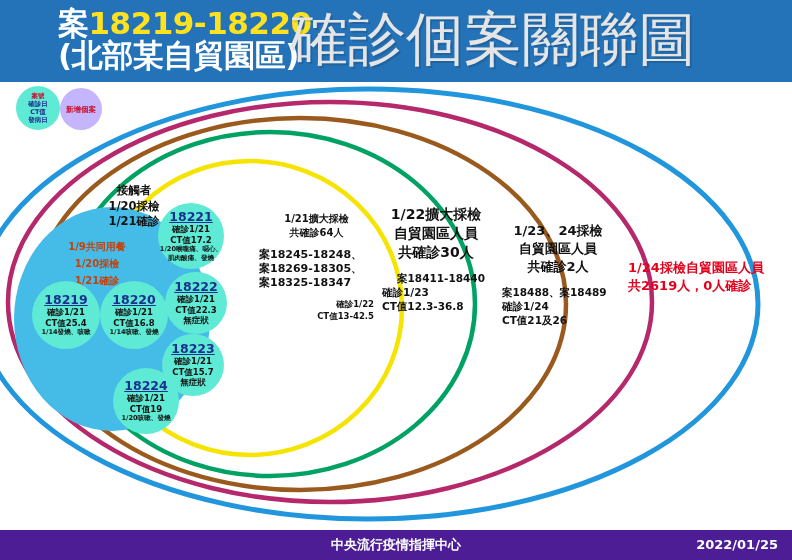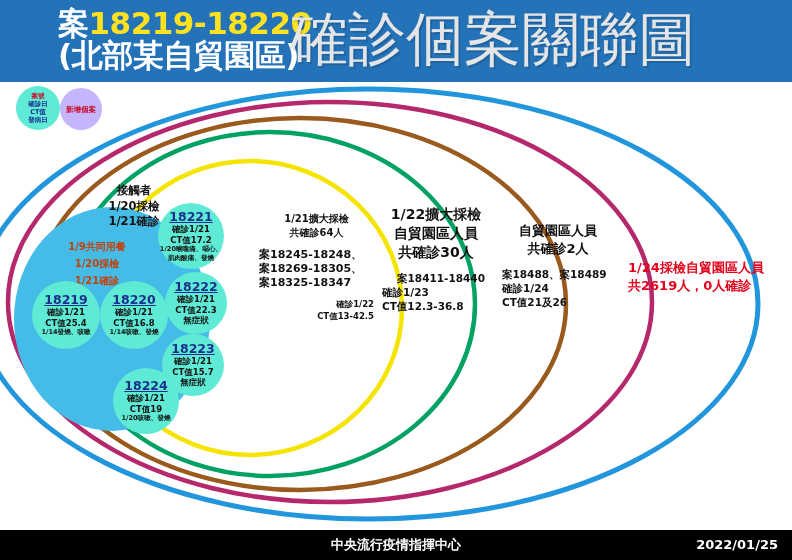--- a/index.html
+++ b/index.html
@@ -29,21 +29,21 @@
   .title-hl{color:#ffe21f;}
   .title-big{
     position:absolute;left:232px;top:-3px;white-space:nowrap;
     font-size:58px;font-weight:normal;color:#e5e5e5;
     letter-spacing:0px;line-height:80px;
     text-shadow:2px 2px 0 rgba(0,0,0,.12);
   }
   
   .footer{
     position:absolute;left:0;bottom:0;width:792px;height:30px;
-    background:#000000;
+    background:#4c1d95;
   }
   .footer-center{
     position:absolute;left:0;top:0;width:792px;height:30px;
     line-height:30px;text-align:center;
     font-size:13px;font-weight:bold;color:#ffffff;
   }
   .footer-date{
     position:absolute;right:14px;top:0;height:30px;line-height:30px;
     font-size:13px;font-weight:bold;color:#ffffff;
   }
@@ -182,20 +182,21 @@
   <div>自貿園區人員</div>
   <div>共確診30人</div>
   <div class="sub sm" style="padding-left:10px;">
     <div style="text-align:center;">案18411-18440</div>
     <div>確診1/23</div>
     <div>CT值12.3-36.8</div>
   </div>
 </div>
 
 <div class="tb blk-123">
+  <div>1/23、24採檢</div>
   <div>自貿園區人員</div>
   <div>共確診2人</div>
   <div class="sub sm" style="padding-left:8px;">
     <div class="nowrap">案18488、案18489</div>
     <div>確診1/24</div>
     <div>CT值21及26</div>
   </div>
 </div>
 
 <div class="tb blk-124">

